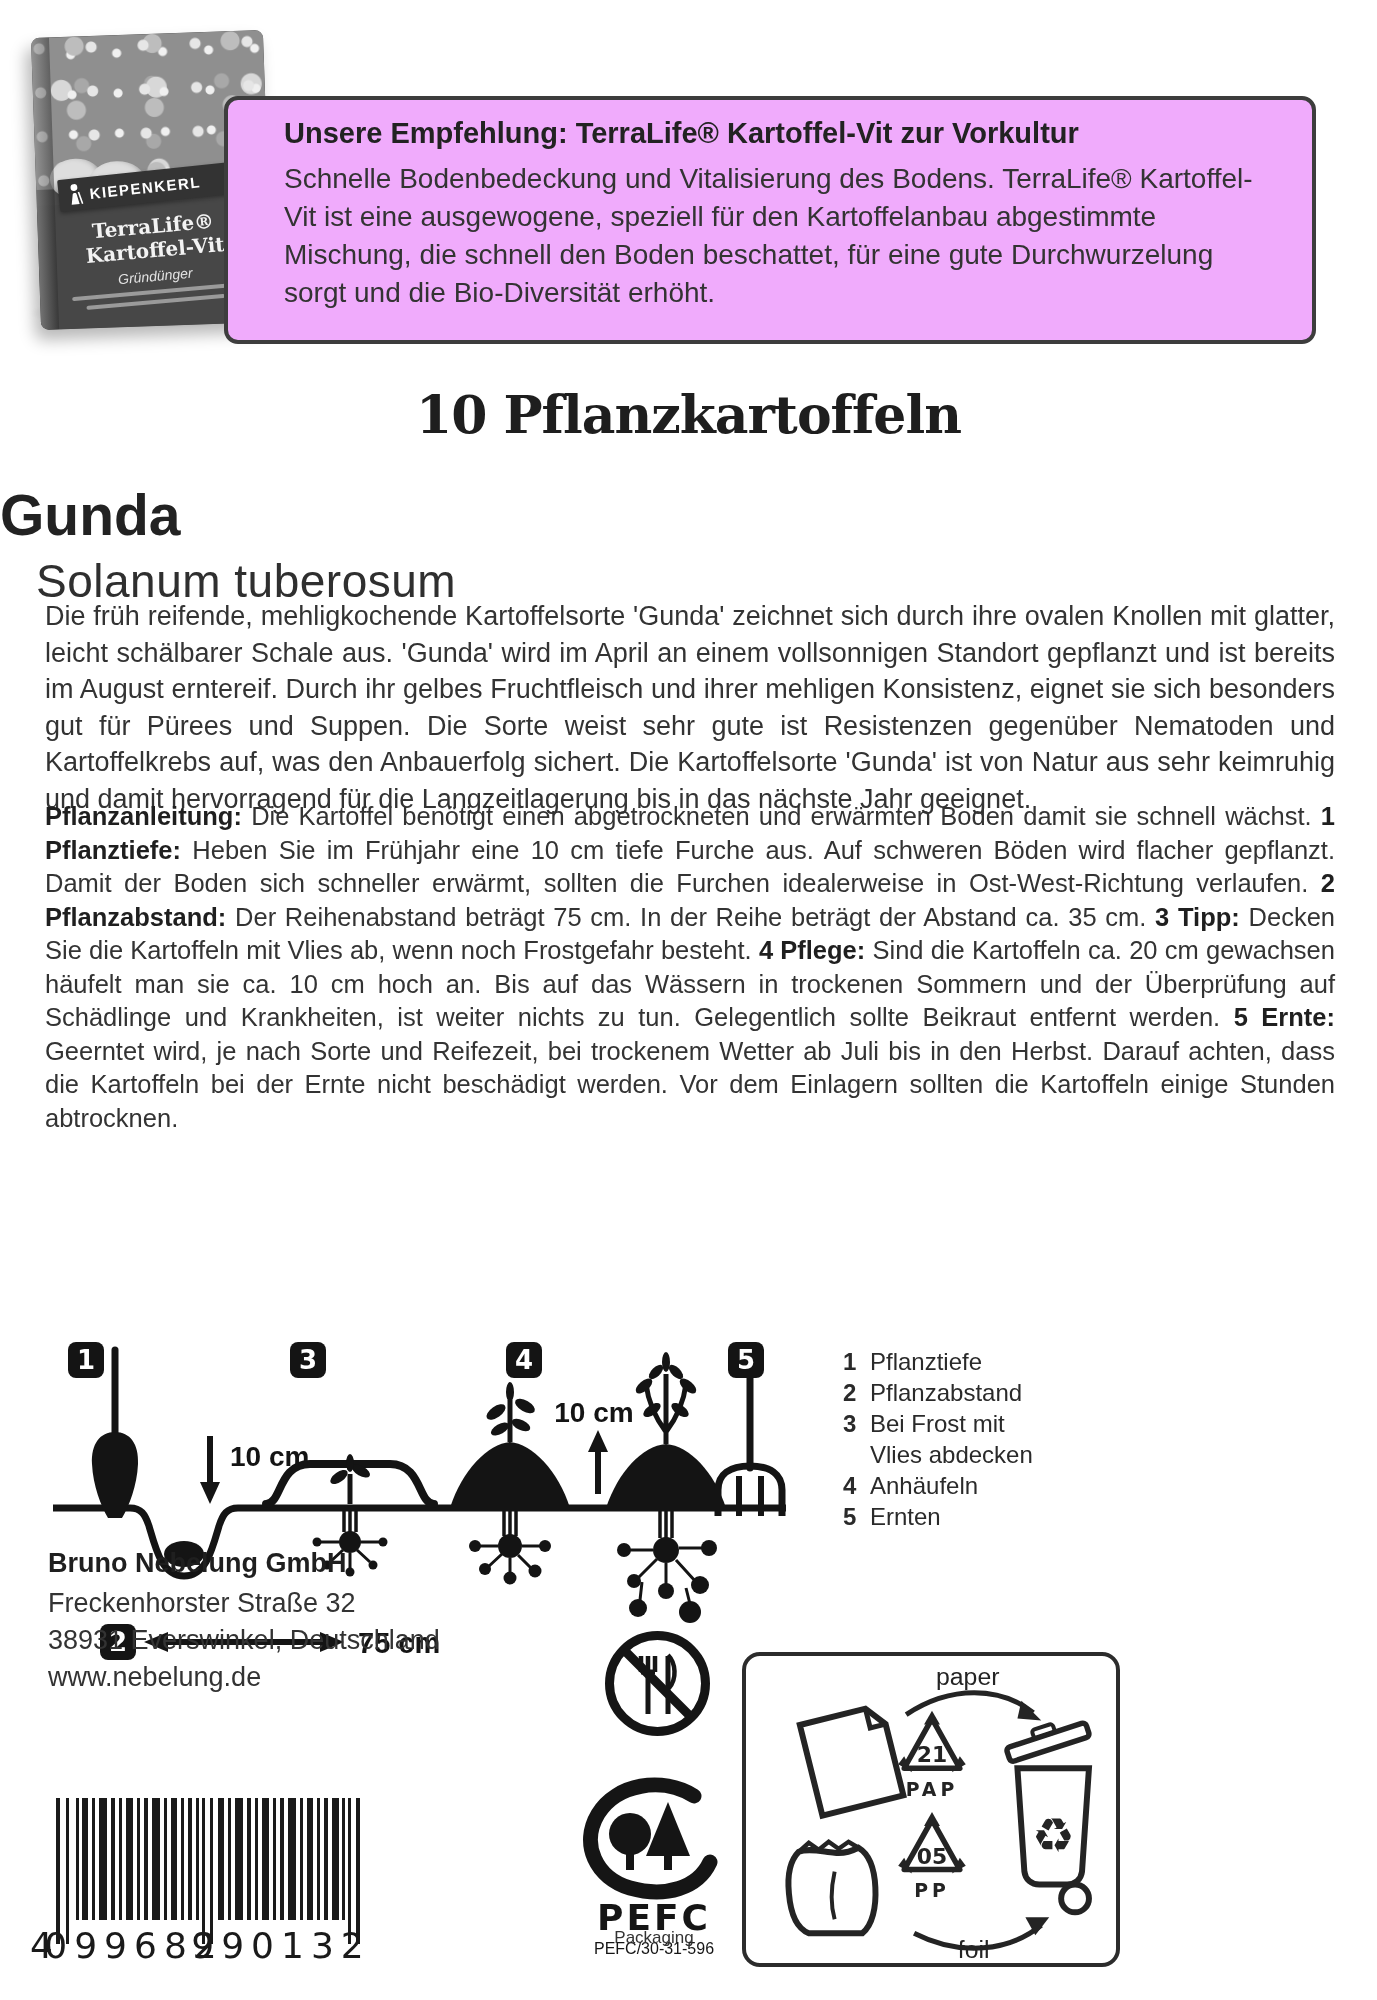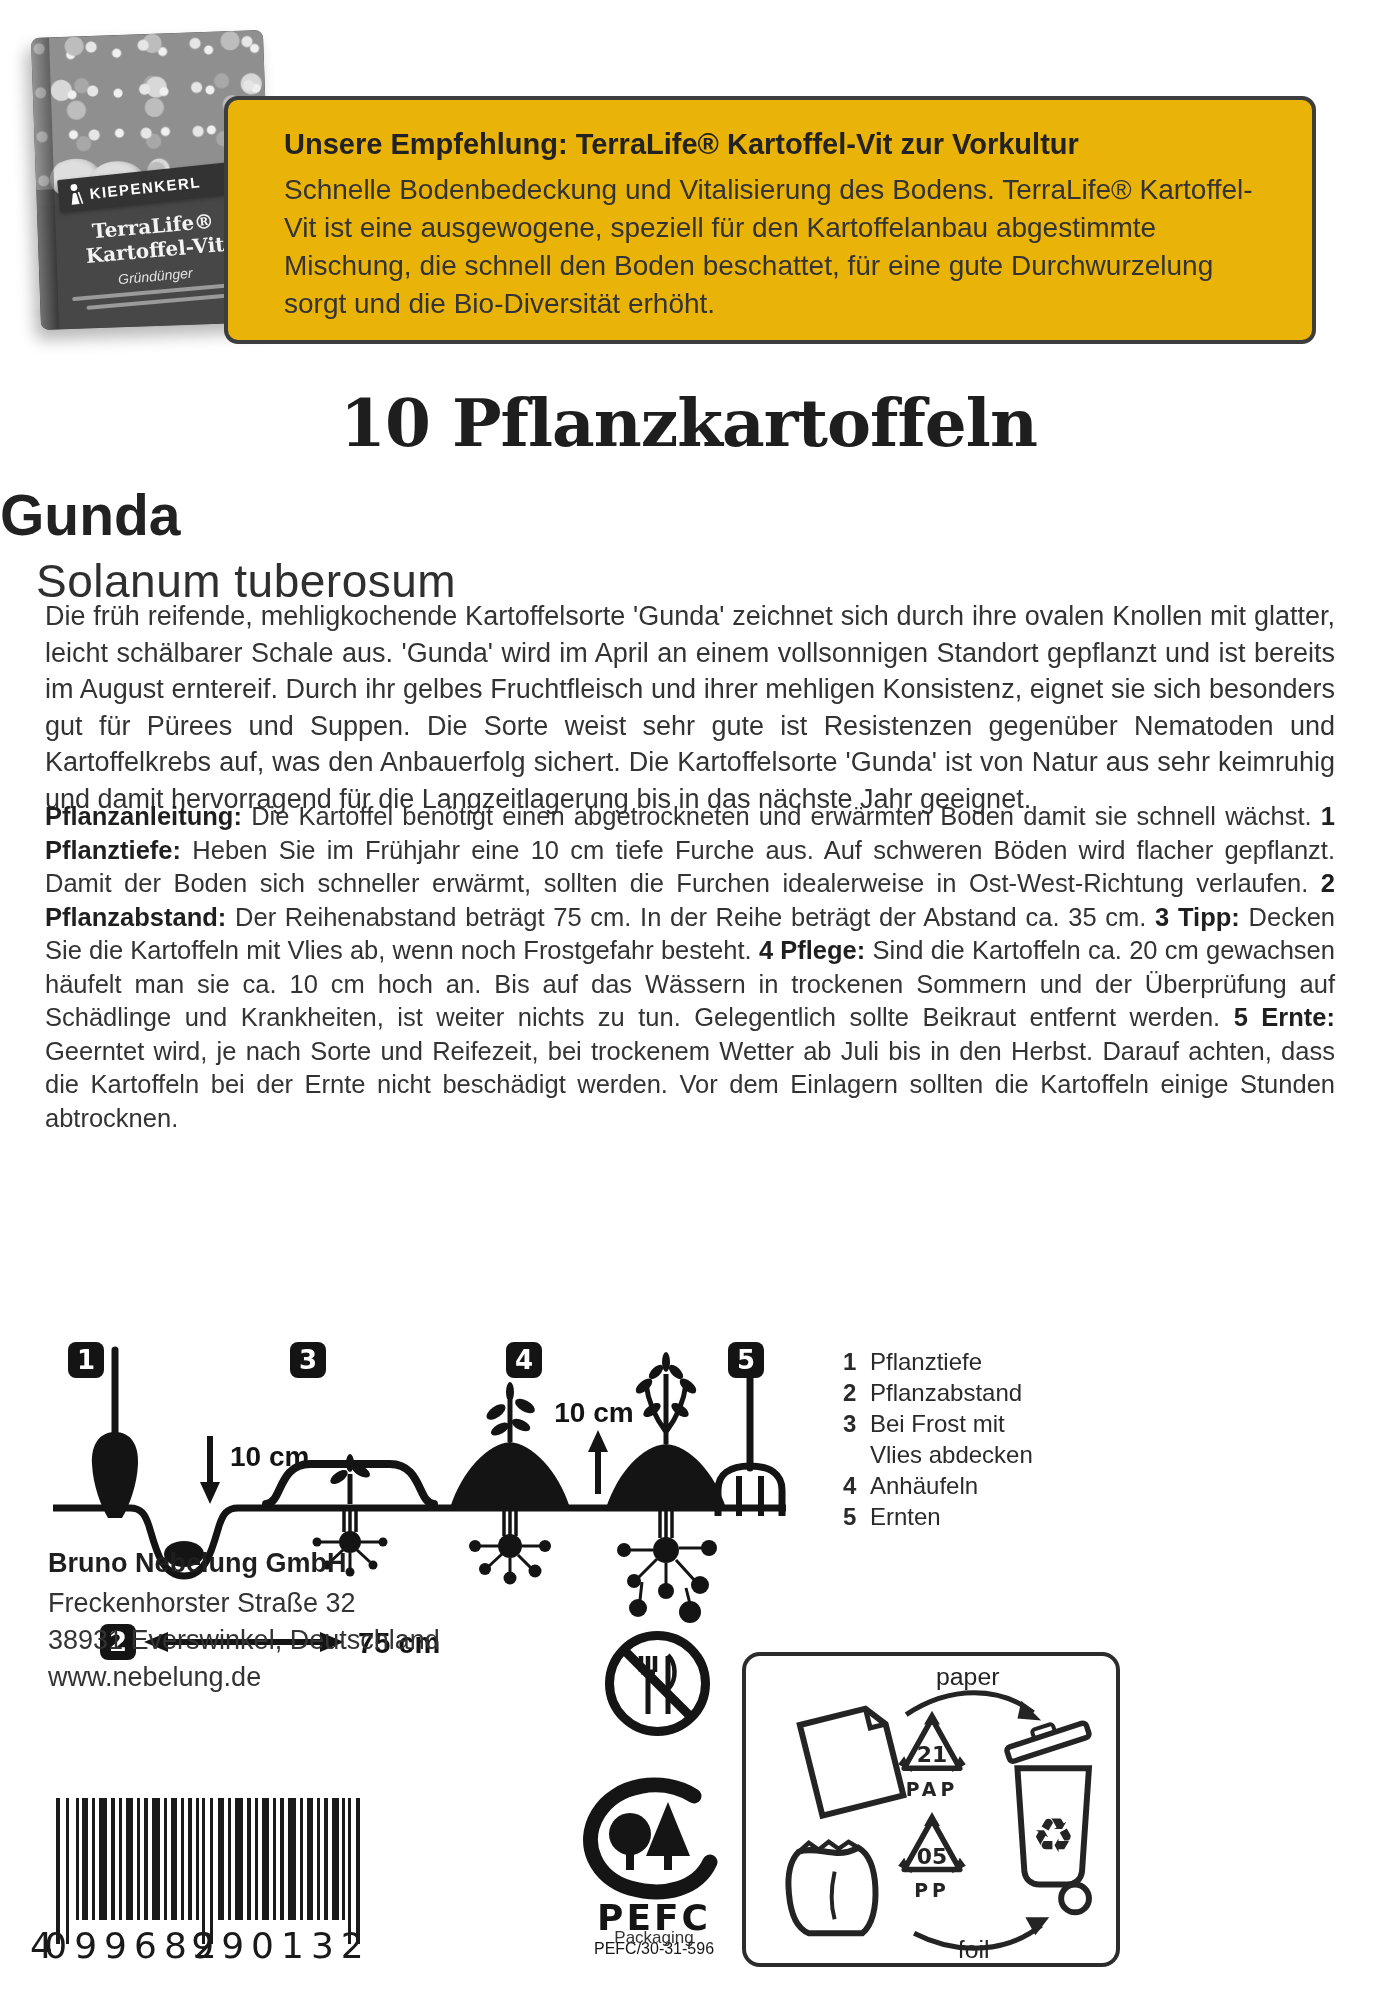--- a/index.html
+++ b/index.html
@@ -27,27 +27,27 @@
   .bag-brandband{position:relative;z-index:4;background:#333333;margin:-16px 12px 0 22px;transform:rotate(-4deg);
       padding:5px 8px;display:flex;align-items:center;gap:7px;border-radius:2px;box-shadow:0 2px 4px rgba(0,0,0,.35);}
   .bag-brand{color:#fff;font-weight:700;font-size:15px;letter-spacing:1.5px;white-space:nowrap;}
   .bag-bottom{flex:1;background:#474747;text-align:center;padding-top:12px;position:relative;z-index:2;}
   .bag-title{color:#f3f3f3;font-family:"DejaVu Serif",serif;font-weight:700;font-size:20px;transform:rotate(-3deg);}
   .bag-sub{color:#e3e3e3;font-size:14px;font-style:italic;margin-top:6px;transform:rotate(-3deg);}
   .bag-fineline{height:4px;background:rgba(255,255,255,.45);border-radius:2px;margin:6px auto 0;transform:rotate(-3deg);}
 
   
   .rec-box{left:224px;top:96px;width:1092px;height:248px;border:4px solid #3d3d3d;border-radius:14px;
-           padding:28px 30px 0 56px;box-sizing:border-box;background:#eab308;}
+           padding:17px 30px 0 56px;box-sizing:border-box;background:#f0abfc;}
   .rec-title{font-weight:700;font-size:29px;color:#222;margin-bottom:10px;}
   .rec-body{font-size:28px;line-height:38px;color:#333;}
 
   
   .main-title{left:0;top:384px;width:100%;text-align:center;font-family:"DejaVu Serif",serif;
-              font-weight:700;font-size:66px;letter-spacing:-1px;color:#1e1e1e;}
+              font-weight:700;font-size:52px;letter-spacing:-1px;color:#1e1e1e;}
   .variety{left:0;top:482px;width:100%;text-align:left;font-weight:700;font-size:57px;color:#222;}
   .botanical{left:0;top:554px;width:100%;text-align:left;font-size:46px;letter-spacing:.5px;color:#2f2f2f;padding-left:36px;}
 
   
   .desc{left:45px;top:598px;width:1290px;font-size:27px;line-height:36.5px;text-align:justify;color:#333;}
   .instr{left:45px;top:800px;width:1290px;font-size:25.5px;line-height:33.5px;text-align:justify;color:#333;}
   .b{font-weight:700;color:#1f1f1f;}
 
   
   .diagram{left:38px;top:1336px;width:775px;height:340px;}

